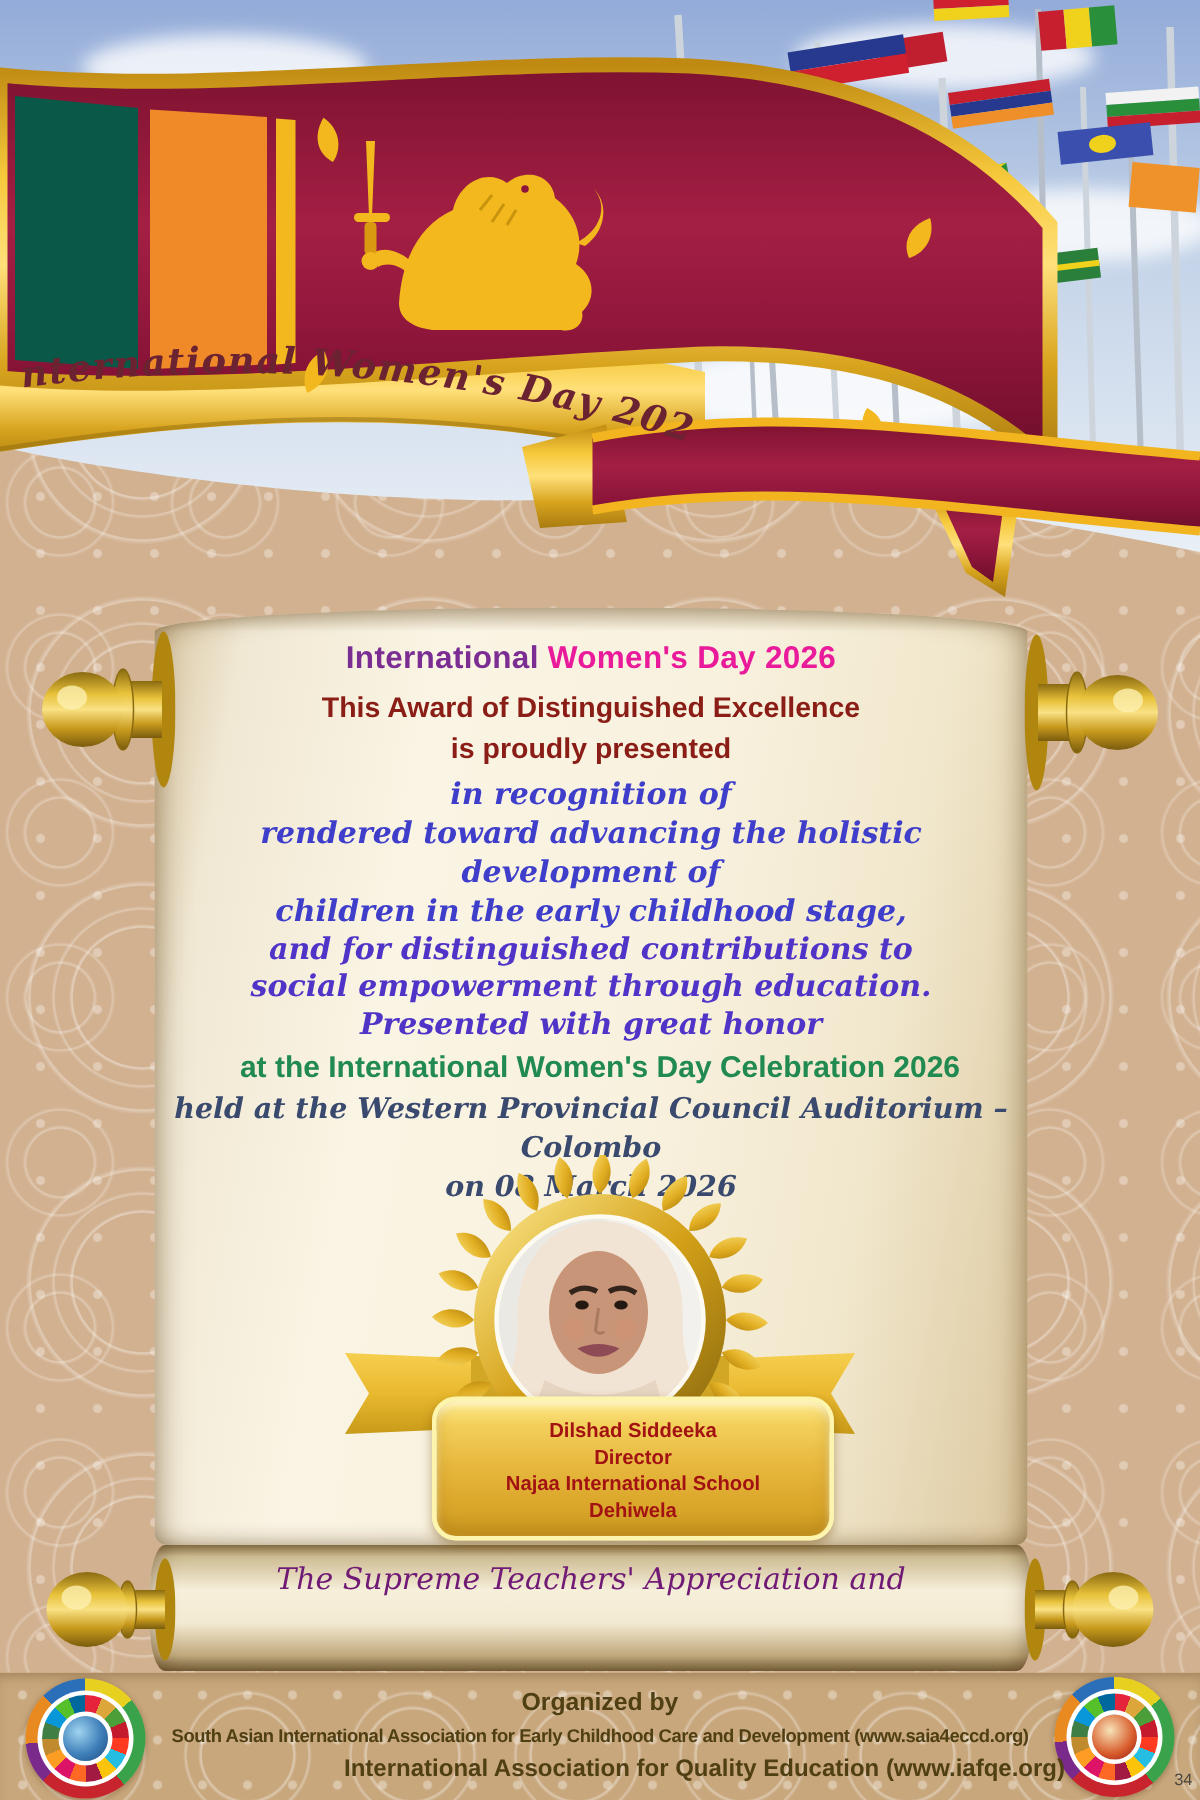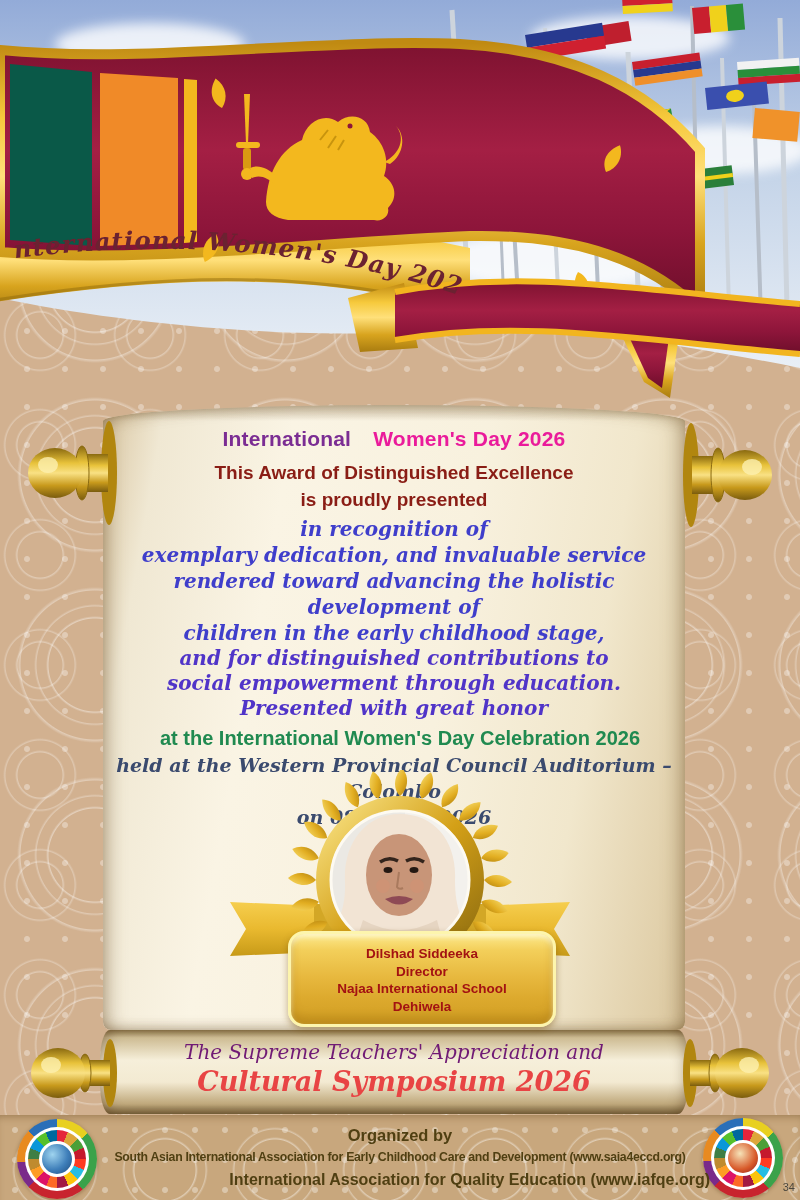--- a/index.html
+++ b/index.html
@@ -25,21 +25,21 @@
   .scroll-paper{
     position:absolute;left:103px;top:405px;width:582px;height:625px;
     background:
       linear-gradient(180deg, rgba(110,80,35,.38), rgba(110,80,35,0) 16px),
       linear-gradient(100deg,#d9c6a2 0%,#f0e8d3 9%,#faf4e4 28%,#f8f1de 56%,#f1e7cc 78%,#dbc79e 100%);
     border-radius:50% 50% 8px 8px / 16px 16px 8px 8px;
     box-shadow:inset 14px 0 20px -12px rgba(100,70,30,.55), inset -14px 0 20px -12px rgba(100,70,30,.55), inset 0 -10px 14px -10px rgba(100,70,30,.4);
   }
   .paper-content{position:absolute;left:103px;top:405px;width:582px;text-align:center;}
   .c-title{margin-top:21px;font-size:21px;font-weight:bold;line-height:26px;letter-spacing:.2px;}
-  .c-title .tp1{color:#7b2d93;} .c-title .tp2{color:#ea1b9b;padding-left:16px;}
+  .c-title .tp1{color:#7b2d93;} .c-title .tp2{color:#ea1b9b;}
   .c-award{font-size:19px;font-weight:bold;color:#8a1d15;line-height:24px;}
   .c-award.l1{margin-top:9px;} .c-award.l2{margin-top:3px;}
   .script{font-family:"DejaVu Serif",serif;font-style:italic;}
   .c-blue{font-size:20px;line-height:26px;color:#3f3ecb;font-weight:bold;}
   .c-blue.first{margin-top:4px;}
   .c-violet{font-size:20px;line-height:25px;color:#5034c8;font-weight:bold;}
   .c-green{margin-top:4px;font-size:20px;font-weight:bold;color:#208a50;line-height:26px;padding-left:12px;}
   .c-slate{font-size:19px;line-height:26px;color:#3a4a6e;font-weight:bold;}
   .c-slate.first{margin-top:1px;}
   
@@ -293,21 +293,20 @@
     </g>
   </svg>
 
   <div class="paper-content">
     <div class="c-title">
       <span class="tp1">International</span><span class="tp2"> Women's Day 2026</span>
     </div>
     <div class="c-award l1">This Award of Distinguished Excellence</div>
     <div class="c-award l2">is proudly presented</div>
     <div class="c-blue script first">in recognition of</div>
-    <div class="c-blue script">exemplary dedication, and invaluable service</div>
     <div class="c-blue script">rendered toward advancing the holistic development of</div>
     <div class="c-blue script">children in the early childhood stage,</div>
     <div class="c-violet script">and for distinguished contributions to</div>
     <div class="c-violet script">social empowerment through education.</div>
     <div class="c-violet script">Presented with great honor</div>
     <div class="c-green">at the International Women's Day Celebration 2026</div>
     <div class="c-slate script first">held at the Western Provincial Council Auditorium – Colombo</div>
     <div class="c-slate script">on 08 March 2026</div>
   </div>
 
@@ -406,21 +405,20 @@
       <ellipse cx="88" cy="35" rx="7" ry="34" fill="#b1860f"></ellipse>
       <rect x="62" y="22" width="26" height="26" fill="url(#kg)"></rect>
       <ellipse cx="63" cy="35" rx="6" ry="19" fill="url(#kg)" stroke="#8a6a10" stroke-width="1"></ellipse>
       <ellipse cx="36" cy="35" rx="27" ry="25" fill="url(#kg)"></ellipse>
       <ellipse cx="29" cy="27" rx="10" ry="8" fill="#fdf0b0" opacity=".8"></ellipse>
     </g>
   </svg>
 
   <div class="symposium">
     <div class="sym1">The Supreme Teachers' Appreciation and</div>
-    <div class="sym2">Cultural Symposium 2026</div>
   </div>
 
   <div class="footer"></div>
   <div class="logo" style="left:17px;top:1119px">
     <div class="logo-outer">
         <div class="logo-white">
           <div class="logo-seg">
             <div class="logo-hub hub-globe"></div>
           </div>
         </div>

